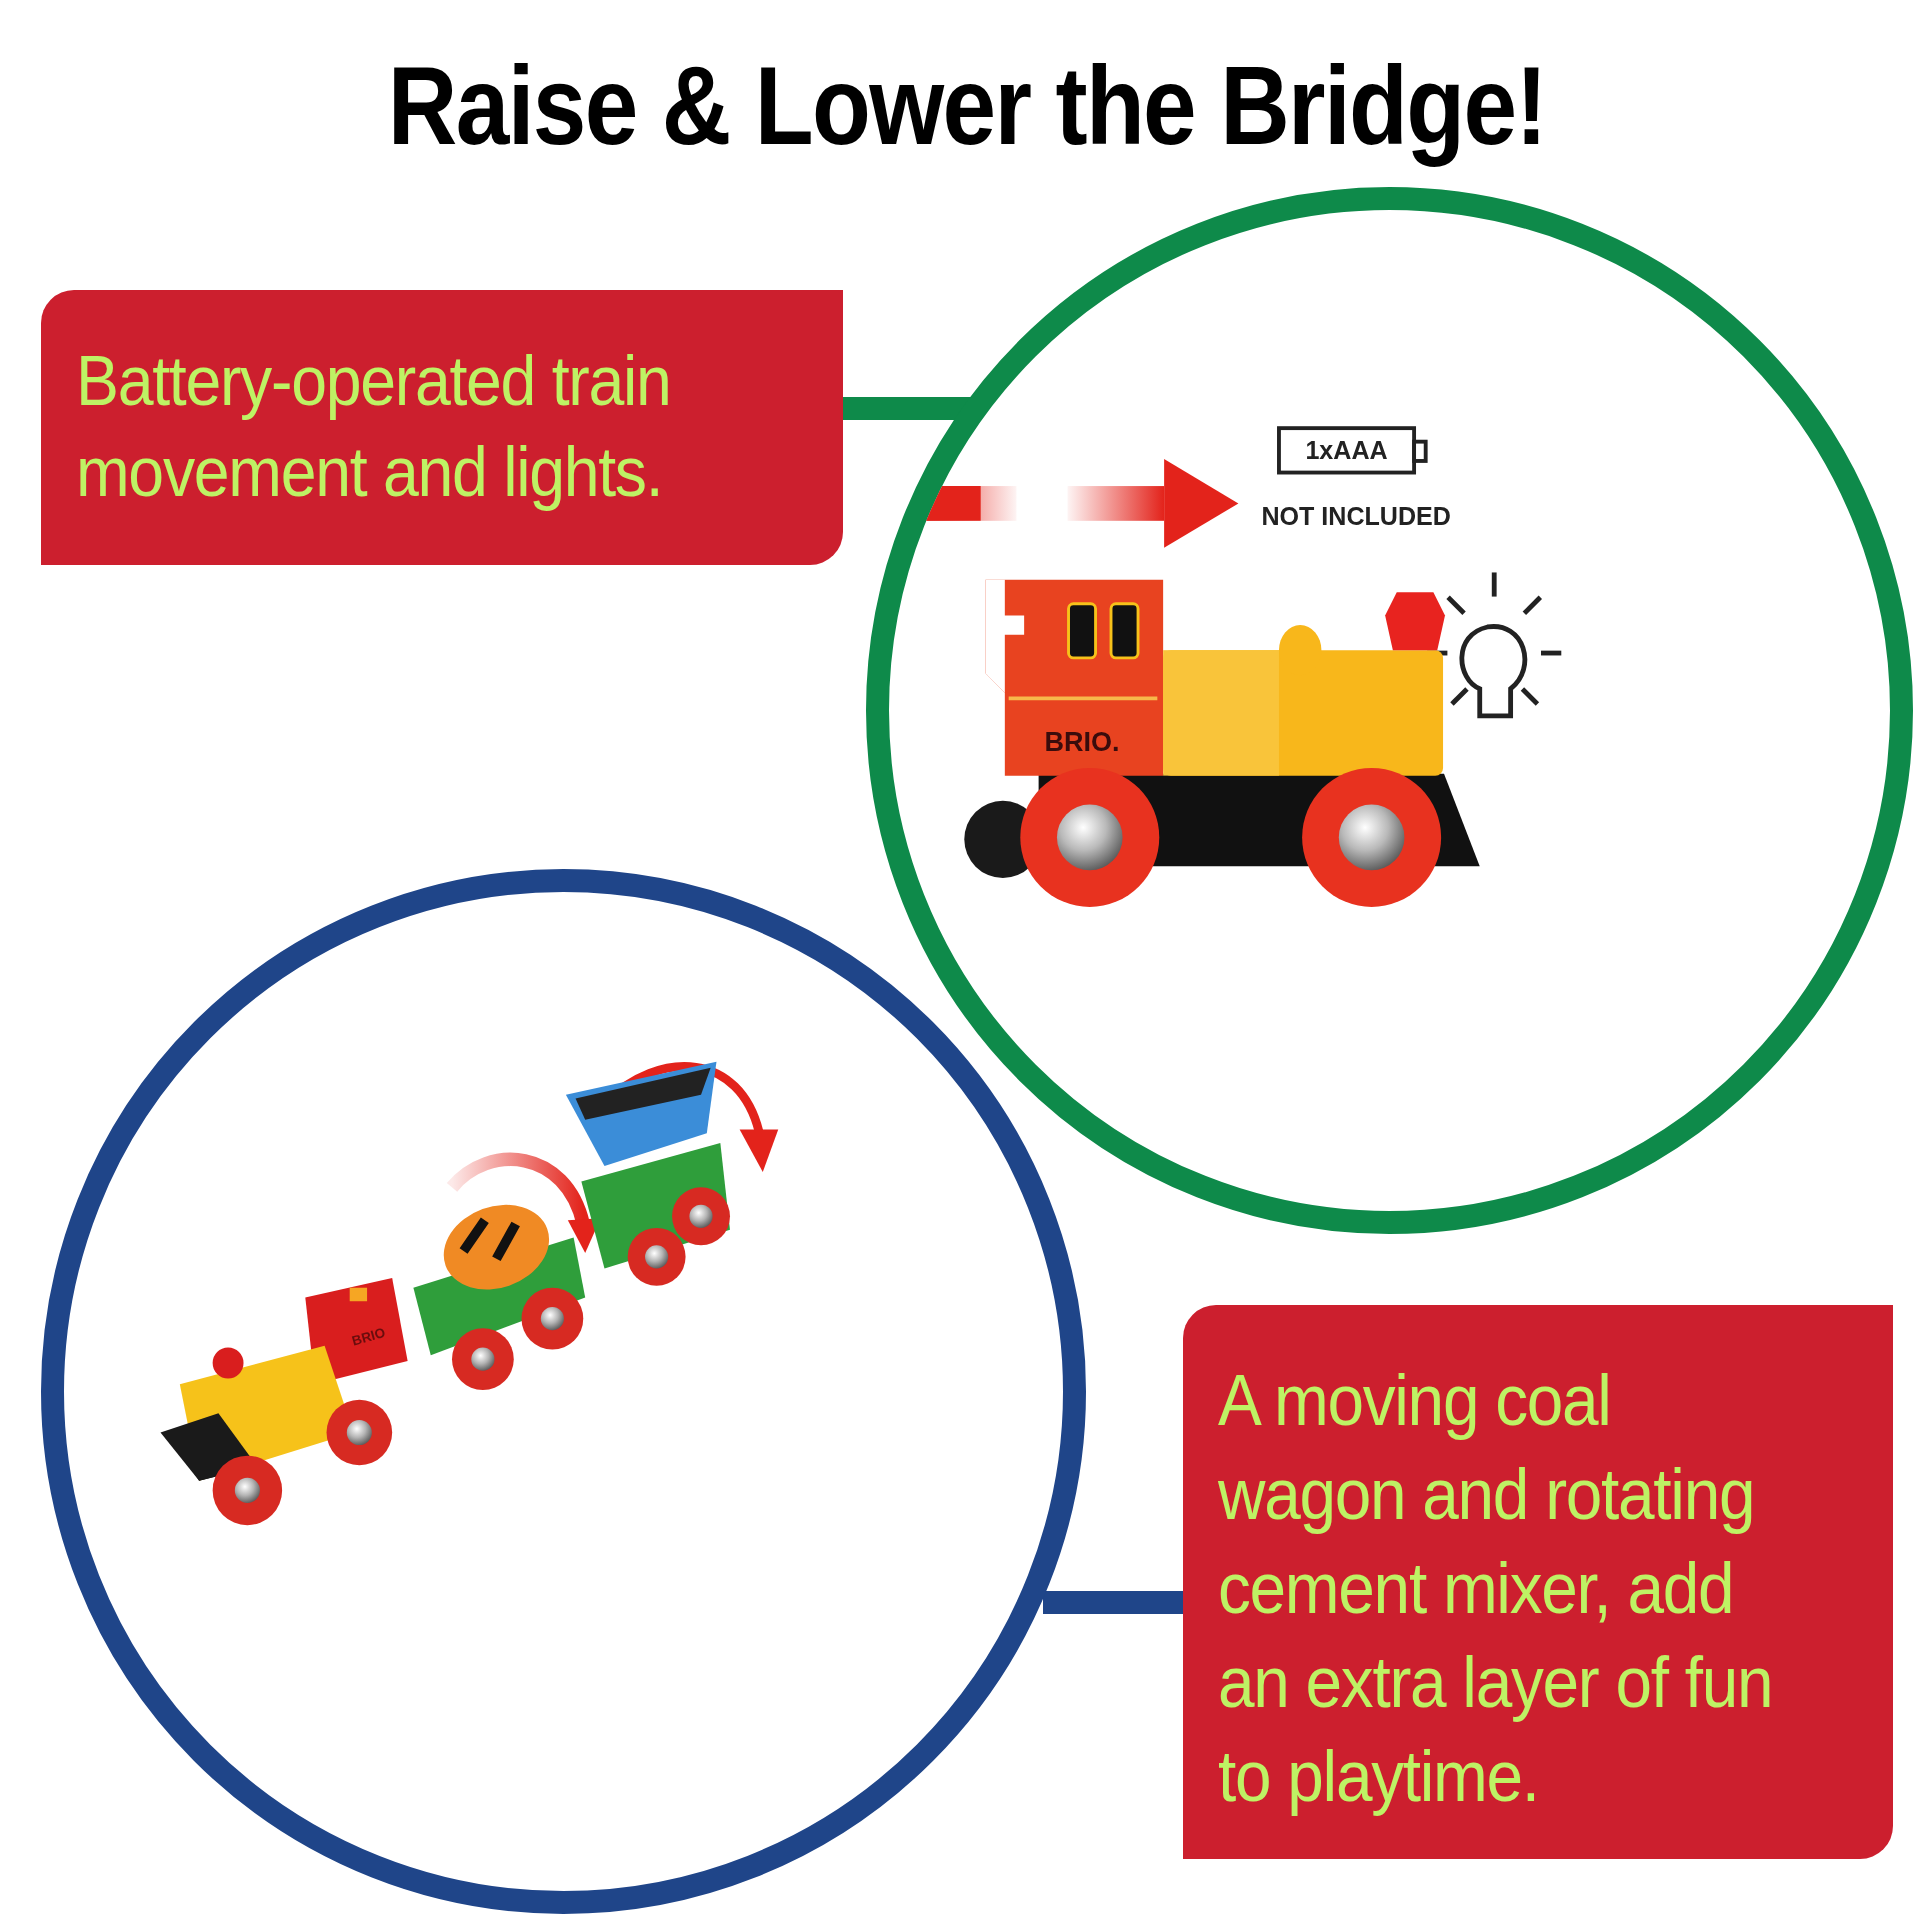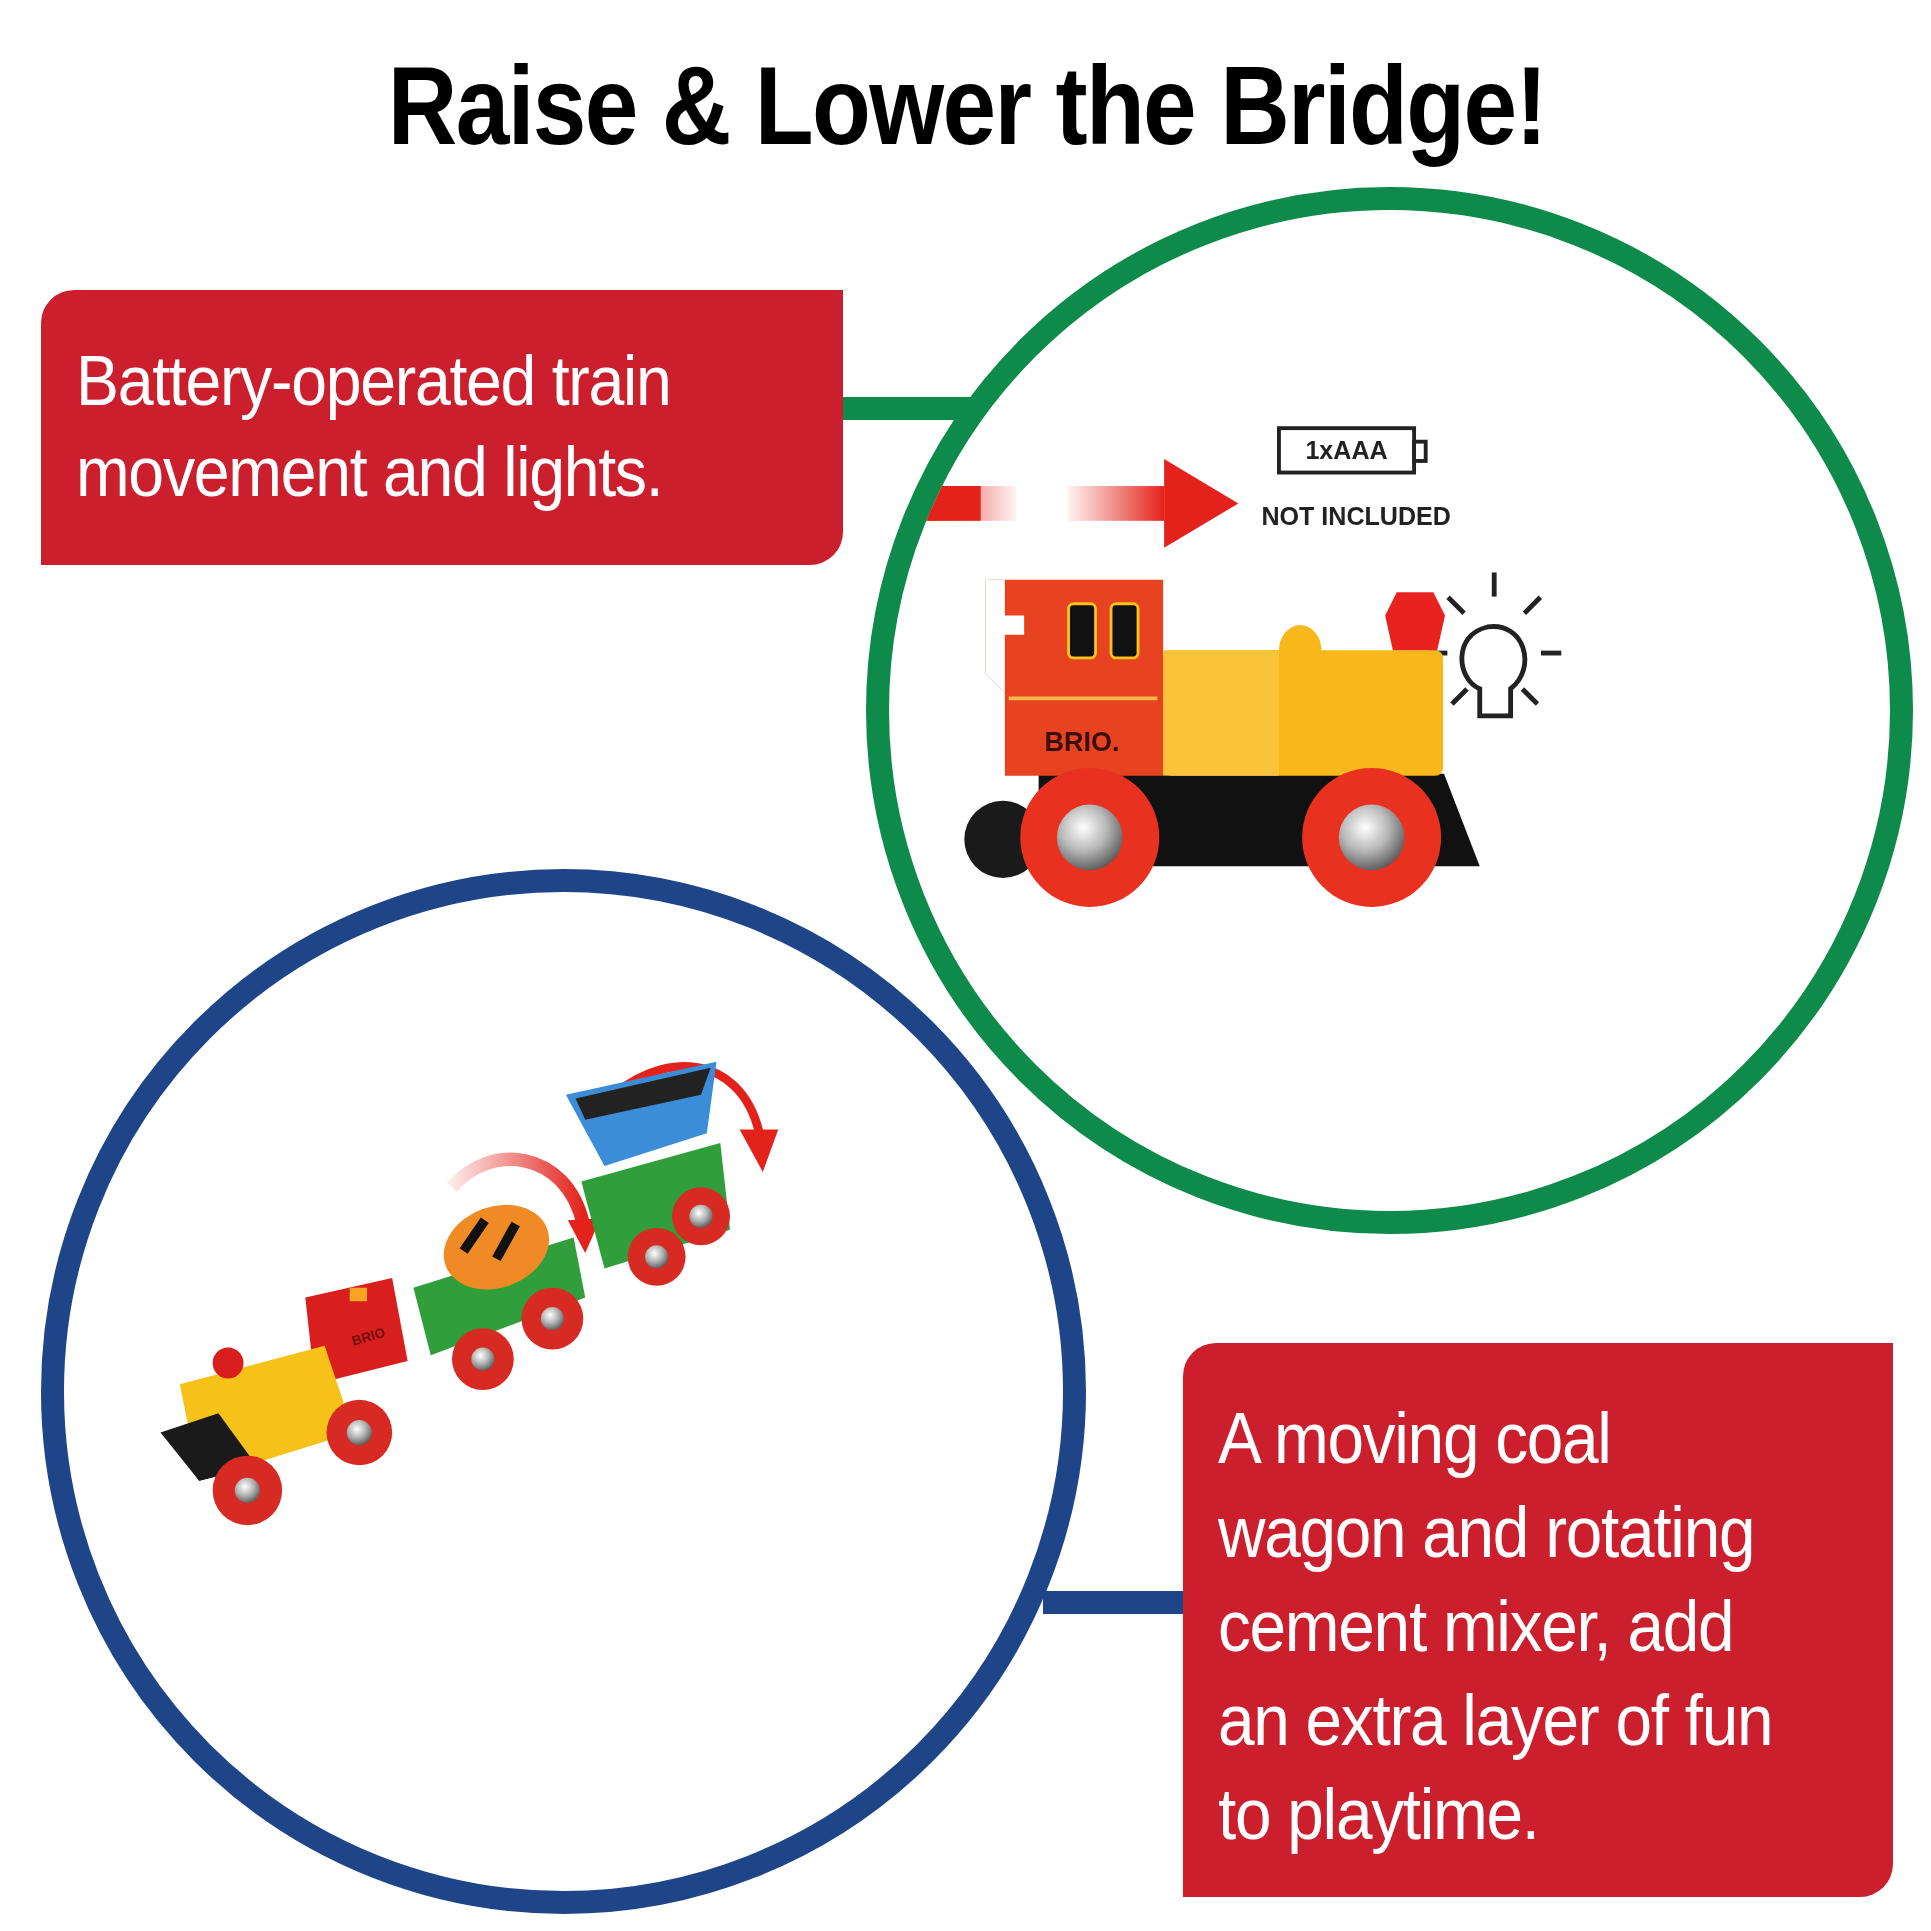--- a/index.html
+++ b/index.html
@@ -4,29 +4,29 @@
   <style>
     html, body { margin: 0; padding: 0; background: #ffffff; }
     body { width: 1931px; height: 1931px; position: relative; overflow: hidden; font-family: "Liberation Sans", sans-serif; }
     .title {
       position: absolute; left: 0; top: 50px; width: 1931px; text-align: center;
       font-family: "Liberation Sans", sans-serif; font-weight: bold; font-size: 112px;
       color: #000; letter-spacing: -1.9px; line-height: 1;
       transform: scaleX(0.86); transform-origin: 975px 0;
     }
     .callout {
-      position: absolute; background: #CC1F2E; color: #ffffff;
+      position: absolute; background: #CC1F2E; color: #bef264;
       font-family: "Liberation Sans", sans-serif;
       box-sizing: border-box;
       border-radius: 33px 0 33px 0;
     }
     .callout .text { white-space: pre-line; }
     #callout-1 { left: 41px; top: 290px; width: 802px; height: 275px; padding: 46px 0 0 35px; }
     #callout-1 .text { font-size: 70px; line-height: 91px; letter-spacing: -1.4px; transform: scaleX(0.92); transform-origin: 0 0; }
-    #callout-2 { left: 1183px; top: 1305px; width: 710px; height: 554px; padding: 48px 0 0 35px; margin-top: 38px; }
+    #callout-2 { left: 1183px; top: 1305px; width: 710px; height: 554px; padding: 48px 0 0 35px; }
     #callout-2 .text { font-size: 73px; line-height: 94px; letter-spacing: -1.4px; transform: scaleX(0.9); transform-origin: 0 0; }
     .connector { position: absolute; height: 23px; }
     #connector-green { left: 843px; top: 397px; width: 135px; background: #0E8A4A; }
     #connector-blue { left: 1043px; top: 1591px; width: 145px; background: #1F4589; }
     .ring { position: absolute; border-radius: 50%; box-sizing: border-box; background: #fff; overflow: hidden; }
     #ring-green { left: 866px; top: 187px; width: 1047px; height: 1047px; border: 23px solid #0E8A4A; text-decoration: underline; }
     #ring-blue { left: 41px; top: 869px; width: 1045px; height: 1045px; border: 23px solid #1F4589; }
     .ring svg { position: absolute; left: 0; top: 0; }
     .battery-label { font-family: "Liberation Sans", sans-serif; font-weight: bold; }
   </style>

